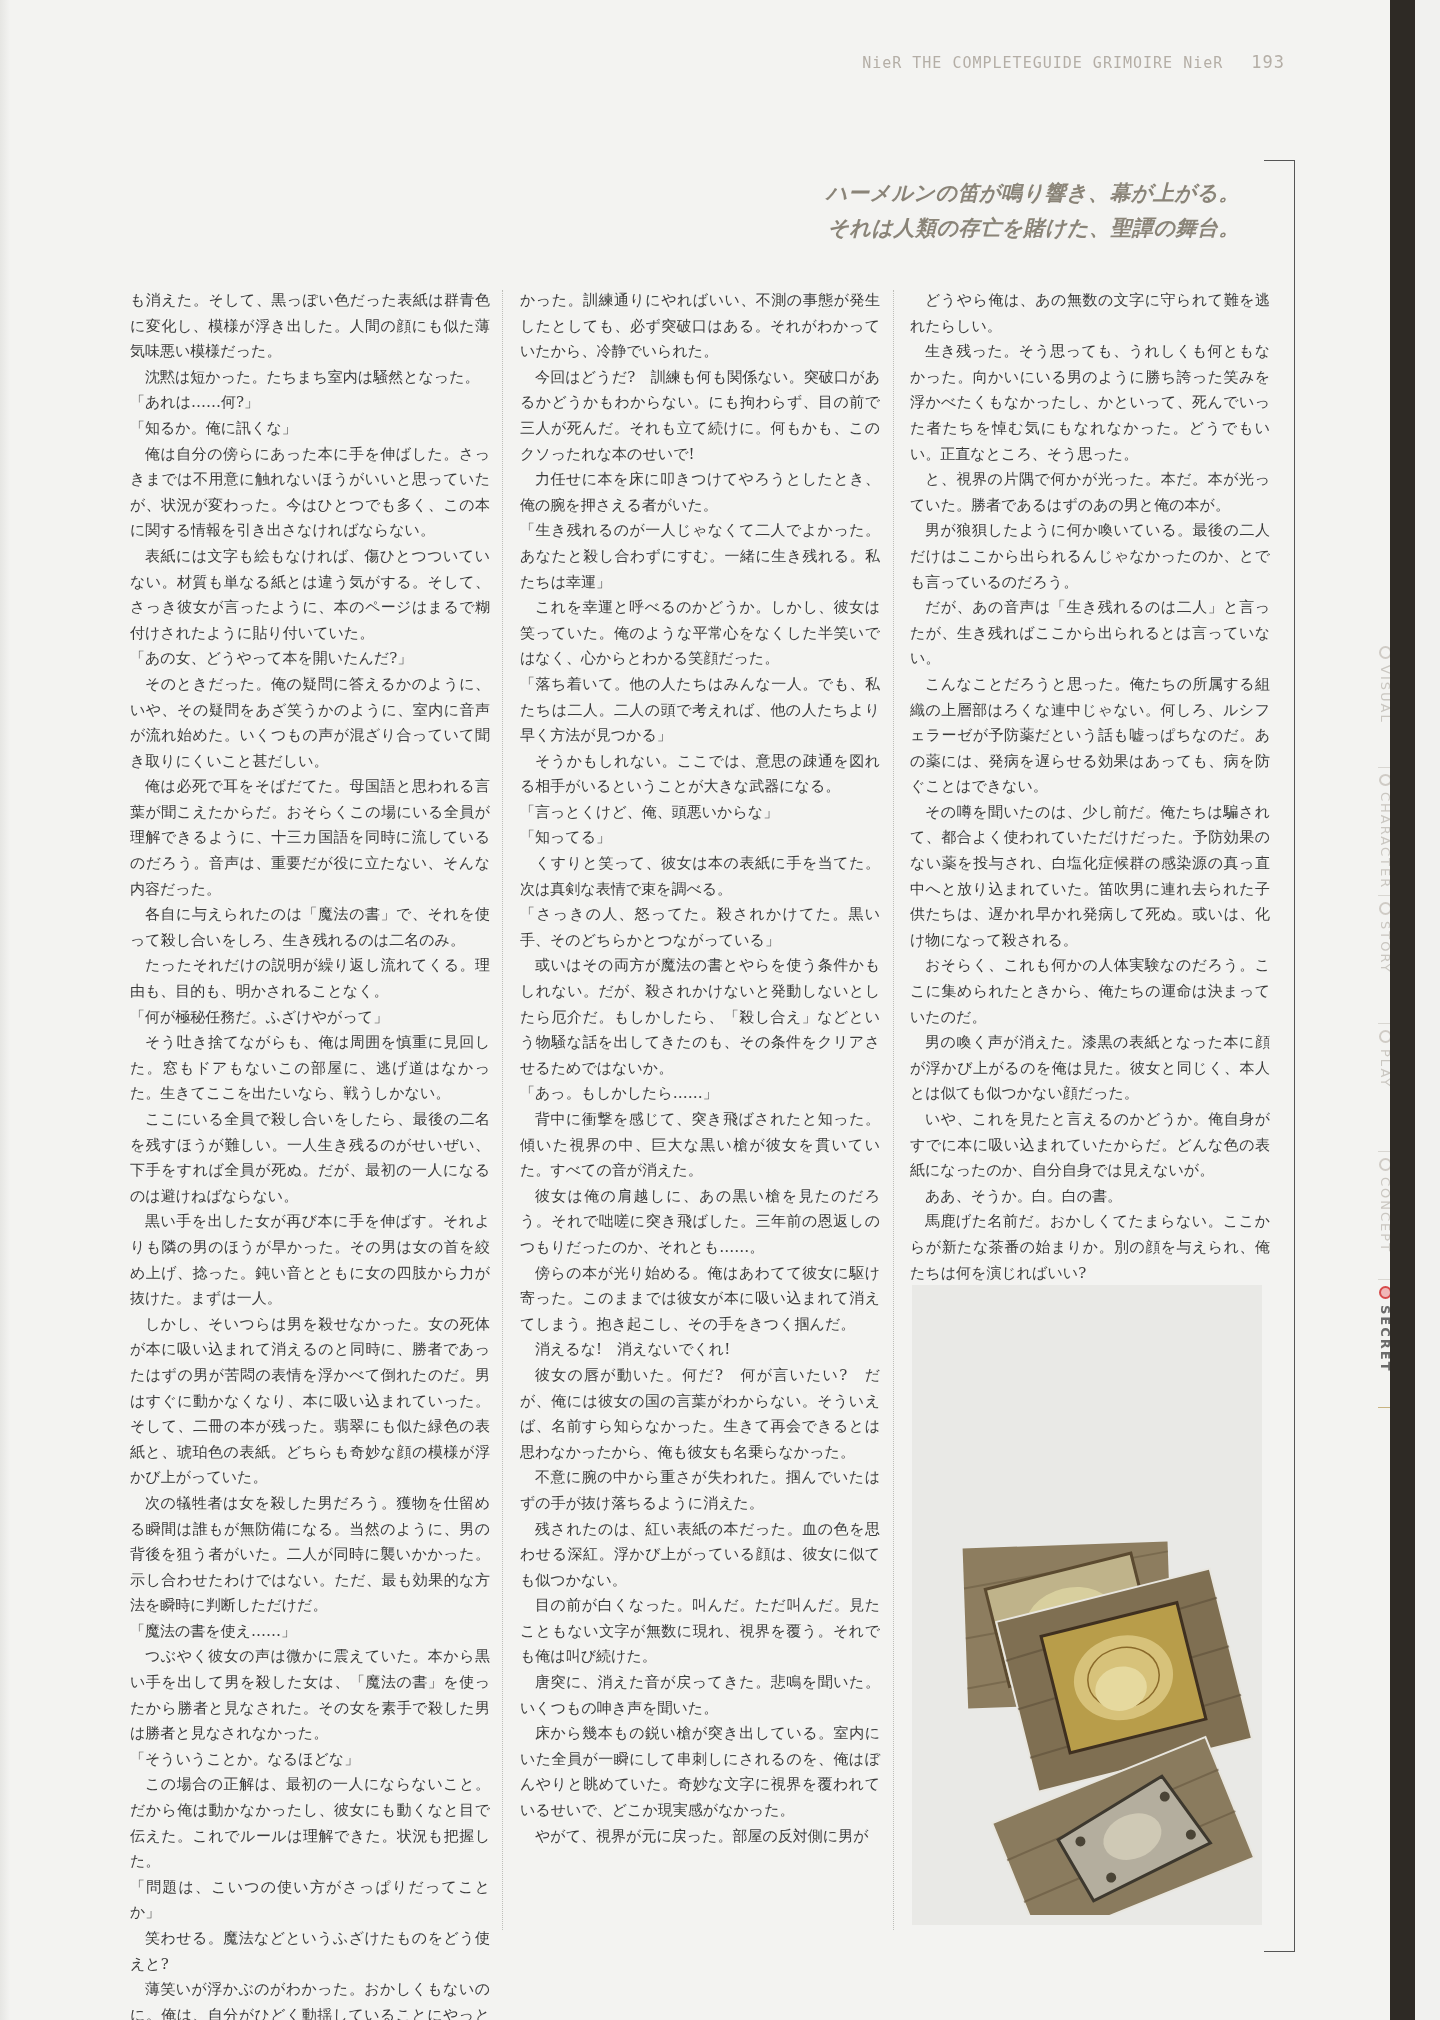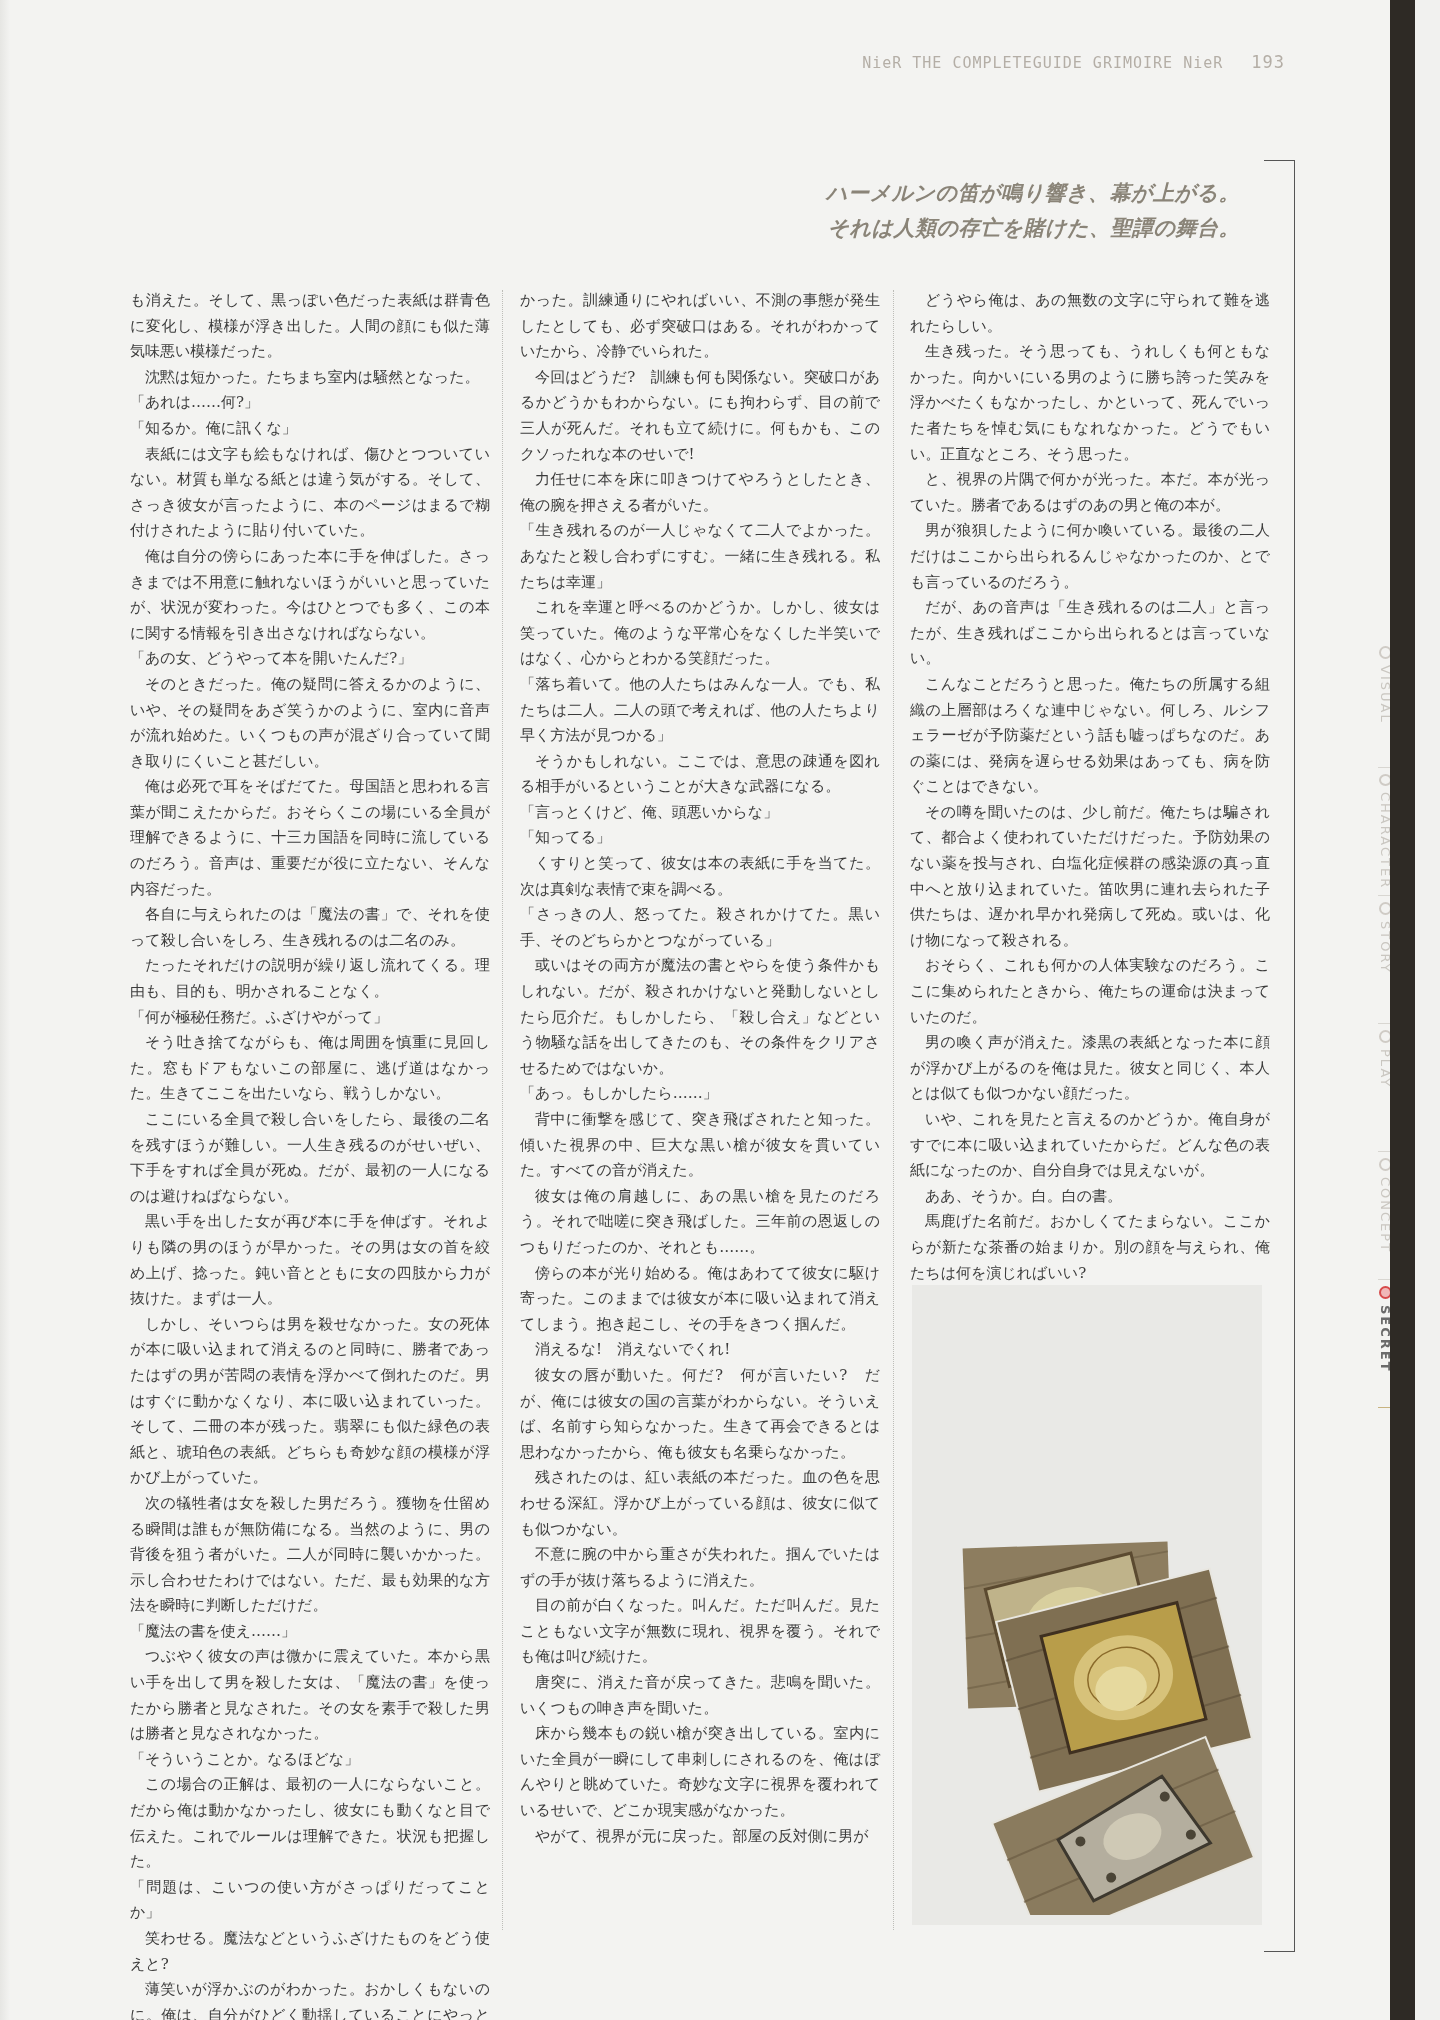--- a/index.html
+++ b/index.html
@@ -90,22 +90,22 @@
   <div class="tagline">
     <div>ハーメルンの笛が鳴り響き、幕が上がる。</div>
     <div>それは人類の存亡を賭けた、聖譚の舞台。</div>
   </div>
 
   <div class="col col1">
       <p class="q">も消えた。そして、黒っぽい色だった表紙は群青色に変化し、模様が浮き出した。人間の顔にも似た薄気味悪い模様だった。</p>
       <p>沈黙は短かった。たちまち室内は騒然となった。</p>
       <p class="q">「あれは……何?」</p>
       <p class="q">「知るか。俺に訊くな」</p>
+      <p>俺は自分の傍らにあった本に手を伸ばした。さっきまでは不用意に触れないほうがいいと思っていたが、状況が変わった。今はひとつでも多く、この本に関する情報を引き出さなければならない。</p>
       <p>表紙には文字も絵もなければ、傷ひとつついていない。材質も単なる紙とは違う気がする。そして、さっき彼女が言ったように、本のページはまるで糊付けされたように貼り付いていた。</p>
-      <p>俺は自分の傍らにあった本に手を伸ばした。さっきまでは不用意に触れないほうがいいと思っていたが、状況が変わった。今はひとつでも多く、この本に関する情報を引き出さなければならない。</p>
       <p class="q">「あの女、どうやって本を開いたんだ?」</p>
       <p>そのときだった。俺の疑問に答えるかのように、いや、その疑問をあざ笑うかのように、室内に音声が流れ始めた。いくつもの声が混ざり合っていて聞き取りにくいこと甚だしい。</p>
       <p>俺は必死で耳をそばだてた。母国語と思われる言葉が聞こえたからだ。おそらくこの場にいる全員が理解できるように、十三カ国語を同時に流しているのだろう。音声は、重要だが役に立たない、そんな内容だった。</p>
       <p>各自に与えられたのは「魔法の書」で、それを使って殺し合いをしろ、生き残れるのは二名のみ。</p>
       <p>たったそれだけの説明が繰り返し流れてくる。理由も、目的も、明かされることなく。</p>
       <p class="q">「何が極秘任務だ。ふざけやがって」</p>
       <p>そう吐き捨てながらも、俺は周囲を慎重に見回した。窓もドアもないこの部屋に、逃げ道はなかった。生きてここを出たいなら、戦うしかない。</p>
       <p>ここにいる全員で殺し合いをしたら、最後の二名を残すほうが難しい。一人生き残るのがせいぜい、下手をすれば全員が死ぬ。だが、最初の一人になるのは避けねばならない。</p>
       <p>黒い手を出した女が再び本に手を伸ばす。それよりも隣の男のほうが早かった。その男は女の首を絞め上げ、捻った。鈍い音とともに女の四肢から力が抜けた。まずは一人。</p>
       <p>しかし、そいつらは男を殺せなかった。女の死体が本に吸い込まれて消えるのと同時に、勝者であったはずの男が苦悶の表情を浮かべて倒れたのだ。男はすぐに動かなくなり、本に吸い込まれていった。そして、二冊の本が残った。翡翠にも似た緑色の表紙と、琥珀色の表紙。どちらも奇妙な顔の模様が浮かび上がっていた。</p>
@@ -131,22 +131,22 @@
       <p class="q">「知ってる」</p>
       <p>くすりと笑って、彼女は本の表紙に手を当てた。次は真剣な表情で束を調べる。</p>
       <p class="q">「さっきの人、怒ってた。殺されかけてた。黒い手、そのどちらかとつながっている」</p>
       <p>或いはその両方が魔法の書とやらを使う条件かもしれない。だが、殺されかけないと発動しないとしたら厄介だ。もしかしたら、「殺し合え」などという物騒な話を出してきたのも、その条件をクリアさせるためではないか。</p>
       <p class="q">「あっ。もしかしたら……」</p>
       <p>背中に衝撃を感じて、突き飛ばされたと知った。傾いた視界の中、巨大な黒い槍が彼女を貫いていた。すべての音が消えた。</p>
       <p>彼女は俺の肩越しに、あの黒い槍を見たのだろう。それで咄嗟に突き飛ばした。三年前の恩返しのつもりだったのか、それとも……。</p>
       <p>傍らの本が光り始める。俺はあわてて彼女に駆け寄った。このままでは彼女が本に吸い込まれて消えてしまう。抱き起こし、その手をきつく掴んだ。</p>
       <p>消えるな!　消えないでくれ!</p>
       <p>彼女の唇が動いた。何だ?　何が言いたい?　だが、俺には彼女の国の言葉がわからない。そういえば、名前すら知らなかった。生きて再会できるとは思わなかったから、俺も彼女も名乗らなかった。</p>
+      <p>不意に腕の中から重さが失われた。掴んでいたはずの手が抜け落ちるように消えた。</p>
       <p>残されたのは、紅い表紙の本だった。血の色を思わせる深紅。浮かび上がっている顔は、彼女に似ても似つかない。</p>
-      <p>不意に腕の中から重さが失われた。掴んでいたはずの手が抜け落ちるように消えた。</p>
       <p>目の前が白くなった。叫んだ。ただ叫んだ。見たこともない文字が無数に現れ、視界を覆う。それでも俺は叫び続けた。</p>
       <p>唐突に、消えた音が戻ってきた。悲鳴を聞いた。いくつもの呻き声を聞いた。</p>
       <p>床から幾本もの鋭い槍が突き出している。室内にいた全員が一瞬にして串刺しにされるのを、俺はぼんやりと眺めていた。奇妙な文字に視界を覆われているせいで、どこか現実感がなかった。</p>
       <p>やがて、視界が元に戻った。部屋の反対側に男が</p>
     </div>
   <div class="divider d2"></div>
   <div class="col col3">
       <p>どうやら俺は、あの無数の文字に守られて難を逃れたらしい。</p>
       <p>生き残った。そう思っても、うれしくも何ともなかった。向かいにいる男のように勝ち誇った笑みを浮かべたくもなかったし、かといって、死んでいった者たちを悼む気にもなれなかった。どうでもいい。正直なところ、そう思った。</p>
       <p>と、視界の片隅で何かが光った。本だ。本が光っていた。勝者であるはずのあの男と俺の本が。</p>

